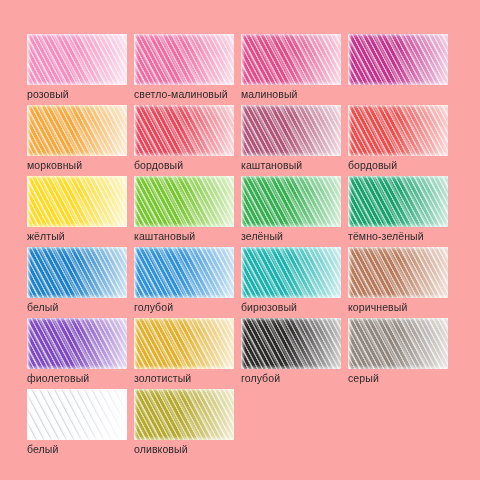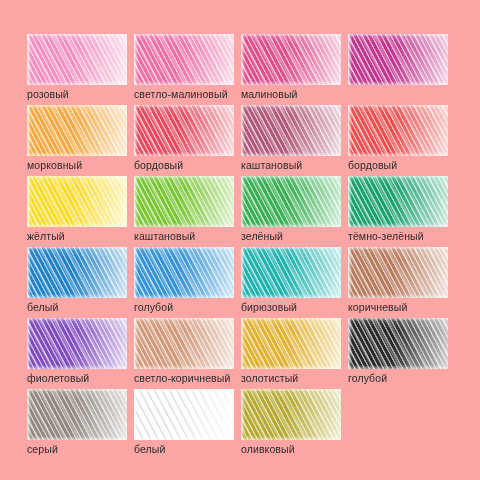--- a/index.html
+++ b/index.html
@@ -283,29 +283,20 @@
         <div class="swatch-patch">
           <div class="patch-base" style="background: rgb(123, 71, 192);"></div>
           <div class="patch-strokes"></div>
           <div class="patch-fade"></div>
           <div class="patch-edge"></div>
         </div>
         <div class="swatch-label">фиолетовый</div>
       </div>
       <div class="swatch-cell">
         <div class="swatch-patch">
-          <div class="patch-base" style="background: rgb(208, 152, 120);"></div>
-          <div class="patch-strokes"></div>
-          <div class="patch-fade"></div>
-          <div class="patch-edge"></div>
-        </div>
-        <div class="swatch-label">светло-коричневый</div>
-      </div>
-      <div class="swatch-cell">
-        <div class="swatch-patch">
           <div class="patch-base" style="background: rgb(224, 177, 42);"></div>
           <div class="patch-strokes"></div>
           <div class="patch-fade"></div>
           <div class="patch-edge"></div>
         </div>
         <div class="swatch-label">золотистый</div>
       </div>
       <div class="swatch-cell">
         <div class="swatch-patch">
           <div class="patch-base" style="background: rgb(38, 38, 38);"></div>

